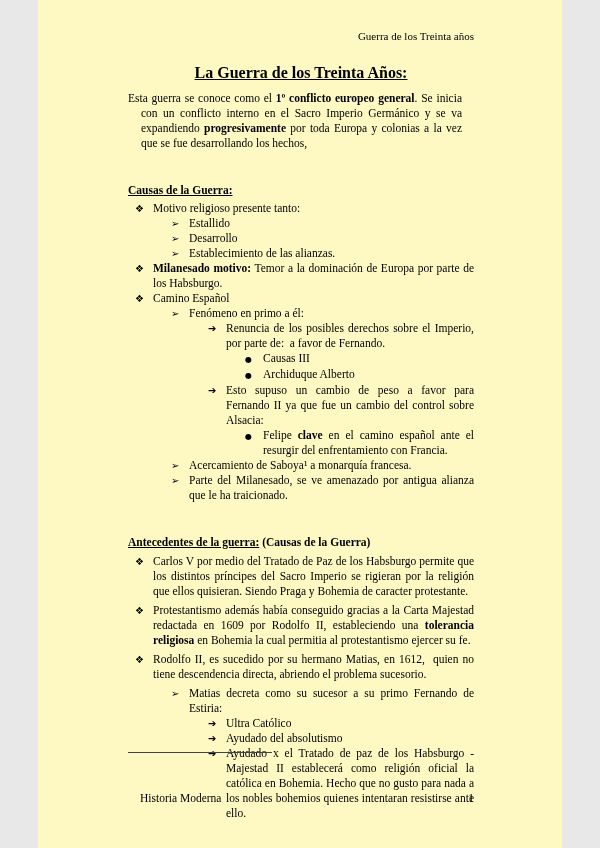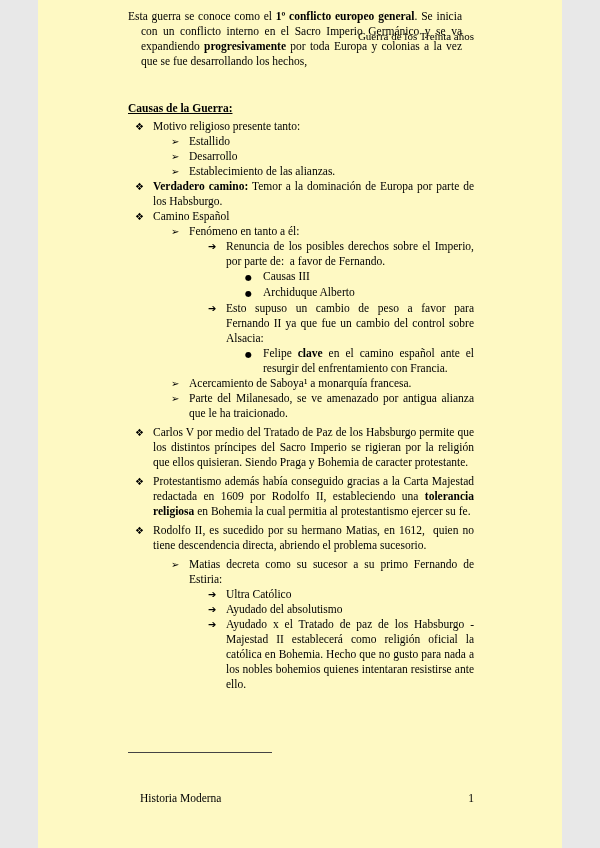--- a/index.html
+++ b/index.html
@@ -62,20 +62,21 @@
     font-size:11.5px;
   }
 </style>
 </head>
 <body>
 
 <div class="page">
 
   <div class="header-note">Guerra de los Treinta años</div>
 
+  <div class="doc-title">La Guerra de los Treinta Años:</div>
 
   <div class="content">
 
     <p class="intro"><span>Esta guerra se conoce como el </span><span class="b">1º conflicto europeo general</span><span>. Se inicia con un conflicto interno en el Sacro Imperio Germánico y se va expandiendo </span><span class="b">progresivamente</span><span> por toda Europa y colonias a la vez que se fue desarrollando los hechos,</span></p>
 
     <div class="heading"><span class="b u">Causas de la Guerra:</span></div>
 
     <div class="li l1">
       <span class="bullet">❖</span>
       <div class="li-text"><span>Motivo religioso presente tanto:</span></div>
@@ -87,29 +88,29 @@
     <div class="li l2">
       <span class="bullet">➢</span>
       <div class="li-text"><span>Desarrollo</span></div>
     </div>
     <div class="li l2">
       <span class="bullet">➢</span>
       <div class="li-text"><span>Establecimiento de las alianzas.</span></div>
     </div>
     <div class="li l1">
       <span class="bullet">❖</span>
-      <div class="li-text"><span class="b">Verdadero camino:</span><span> Temor a la dominación de Europa por parte de los Habsburgo.</span></div>
+      <div class="li-text"><span class="b">Milanesado motivo:</span><span> Temor a la dominación de Europa por parte de los Habsburgo.</span></div>
     </div>
     <div class="li l1">
       <span class="bullet">❖</span>
       <div class="li-text"><span>Camino Español</span></div>
     </div>
     <div class="li l2">
       <span class="bullet">➢</span>
-      <div class="li-text"><span>Fenómeno en tanto a él:</span></div>
+      <div class="li-text"><span>Fenómeno en primo a él:</span></div>
     </div>
     <div class="li l3">
       <span class="bullet">➔</span>
       <div class="li-text"><span>Renuncia de los posibles derechos sobre el Imperio, por parte de: &nbsp;a favor de Fernando.</span></div>
     </div>
     <div class="li l4">
       <span class="bullet">●</span>
       <div class="li-text"><span>Causas III</span></div>
     </div>
     <div class="li l4">
@@ -126,20 +127,21 @@
     </div>
     <div class="li l2">
       <span class="bullet">➢</span>
       <div class="li-text"><span>Acercamiento de Saboya¹ a monarquía francesa.</span></div>
     </div>
     <div class="li l2">
       <span class="bullet">➢</span>
       <div class="li-text"><span>Parte del Milanesado, se ve amenazado por antigua alianza que le ha traicionado.</span></div>
     </div>
 
+    <div class="heading"><span class="b u">Antecedentes de la guerra:</span><span class="b"> (Causas de la Guerra)</span></div>
 
     <div class="li l1 mt">
       <span class="bullet">❖</span>
       <div class="li-text"><span>Carlos V por medio del Tratado de Paz de los Habsburgo permite que los distintos príncipes del Sacro Imperio se rigieran por la religión que ellos quisieran. Siendo Praga y Bohemia de caracter protestante.</span></div>
     </div>
     <div class="li l1 mt">
       <span class="bullet">❖</span>
       <div class="li-text"><span>Protestantismo además había conseguido gracias a la Carta Majestad redactada en 1609 por Rodolfo II, estableciendo una </span><span class="b">tolerancia religiosa</span><span> en Bohemia la cual permitia al protestantismo ejercer su fe.</span></div>
     </div>
     <div class="li l1 mt">

